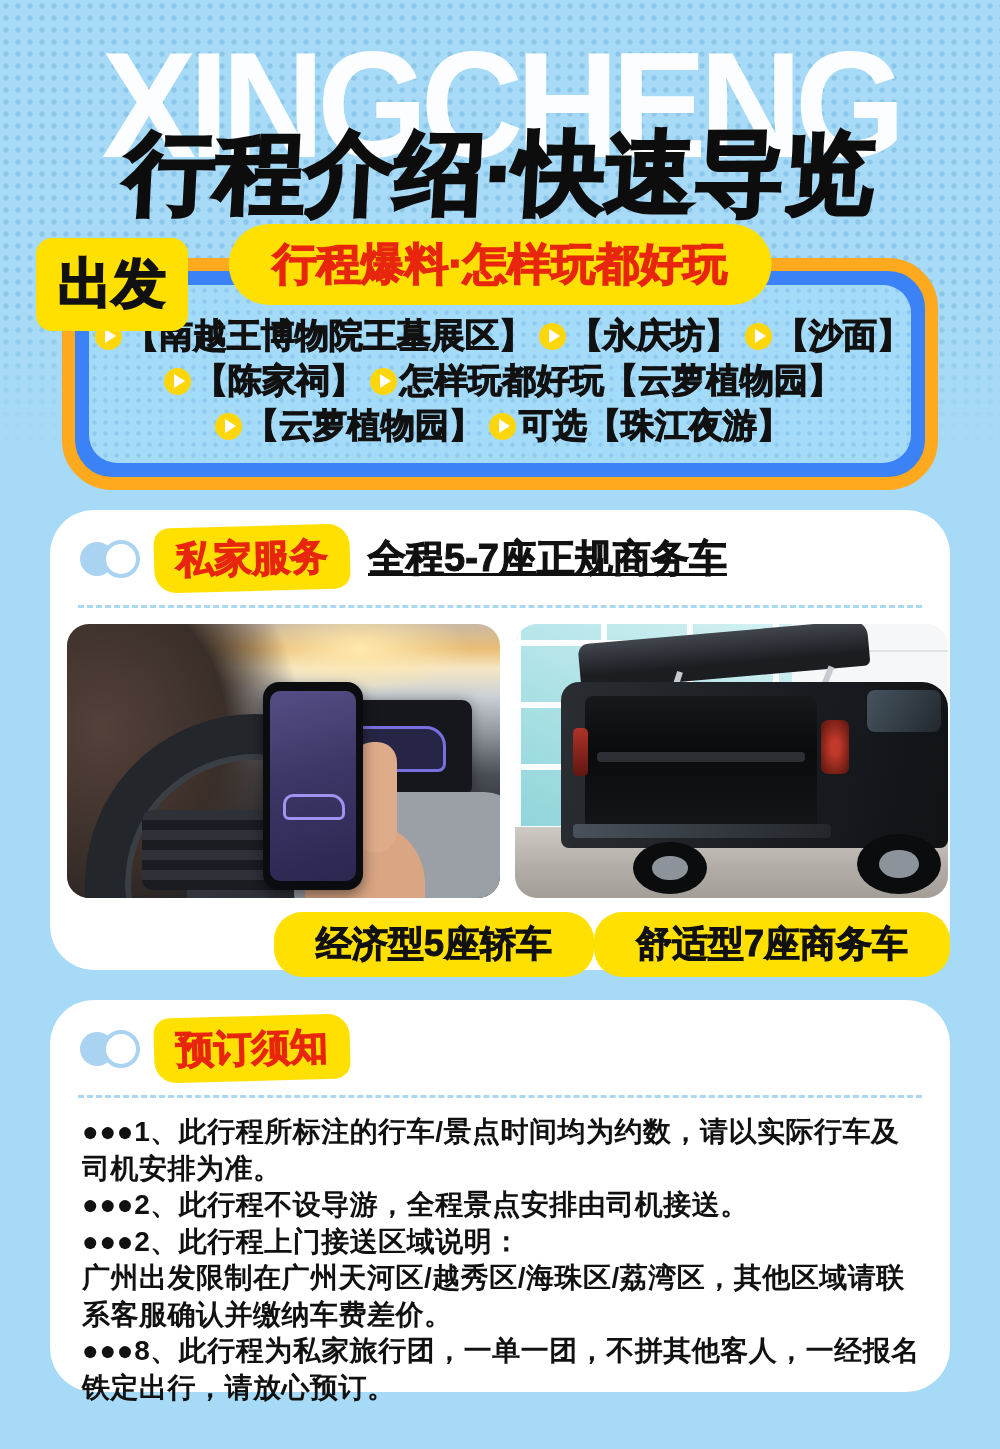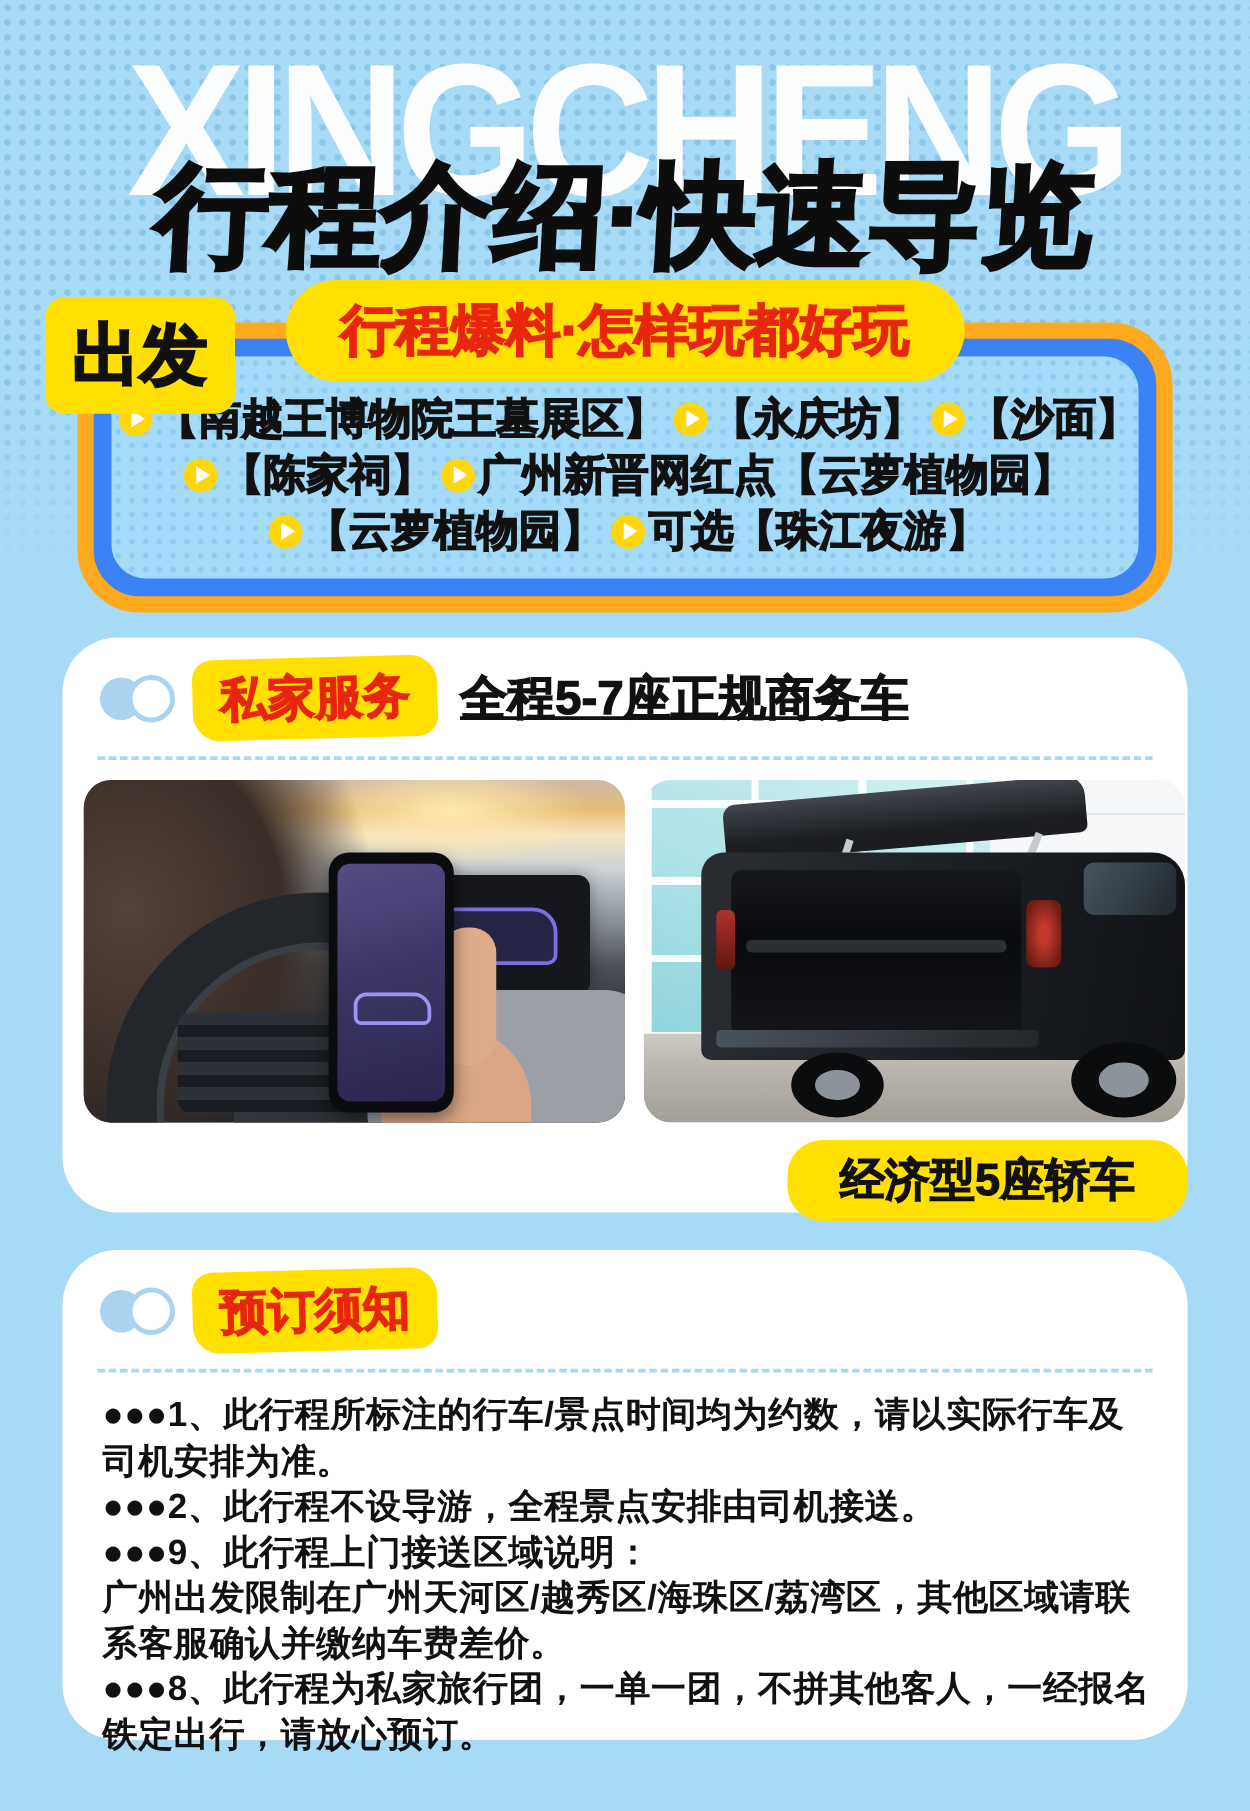--- a/index.html
+++ b/index.html
@@ -218,21 +218,21 @@
 <div class="main-title">行程介绍·快速导览</div>
 
 <div class="depart-badge">出发</div>
 
 <div class="highlight-pill">行程爆料·怎样玩都好玩</div>
 
 <div class="itinerary-box">
   <div class="itinerary-inner"></div>
   <div class="it-lines">
     <div class="it-line"><span class="play"></span><span>【南越王博物院王墓展区】</span><span class="play"></span><span>【永庆坊】</span><span class="play"></span><span>【沙面】</span></div>
-    <div class="it-line"><span class="play"></span><span>【陈家祠】</span><span class="play"></span><span>广州新晋网红点【云萝植物园】</span></div>
+    <div class="it-line"><span class="play"></span><span>【陈家祠】</span><span class="play"></span><span>怎样玩都好玩【云萝植物园】</span></div>
     <div class="it-line"><span class="play"></span><span>【云萝植物园】</span><span class="play"></span><span>可选【珠江夜游】</span></div>
   </div>
 </div>
 
 <div class="card card-1">
   <div class="card-header">
     <span class="dbl-icon"></span>
     <span class="section-badge">私家服务</span>
     <span class="section-title">全程5-7座正规商务车</span>
   </div>
@@ -264,29 +264,30 @@
       <div class="van-light-l"></div>
       <div class="van-light-r"></div>
       <div class="van-bumper"></div>
       <div class="van-winref"></div>
       <div class="van-wheel w1"></div>
       <div class="van-wheel w2"></div>
     </div>
   </div>
   <div class="car-labels">
     <span class="car-label">经济型5座轿车</span>
+    <span class="car-label">舒适型7座商务车</span>
   </div>
 </div>
 
 <div class="card card-2">
   <div class="card-header">
     <span class="dbl-icon"></span>
     <span class="section-badge">预订须知</span>
   </div>
   <div class="dashed"></div>
   <div class="notes">
     <p>●●●1、此行程所标注的行车/景点时间均为约数，请以实际行车及司机安排为准。</p>
     <p>●●●2、此行程不设导游，全程景点安排由司机接送。</p>
-    <p>●●●9、此行程上门接送区域说明：</p>
+    <p>●●●2、此行程上门接送区域说明：</p>
     <p>广州出发限制在广州天河区/越秀区/海珠区/荔湾区，其他区域请联系客服确认并缴纳车费差价。</p>
     <p>●●●8、此行程为私家旅行团，一单一团，不拼其他客人，一经报名铁定出行，请放心预订。</p>
   </div>
 </div>
 
 </body></html>

